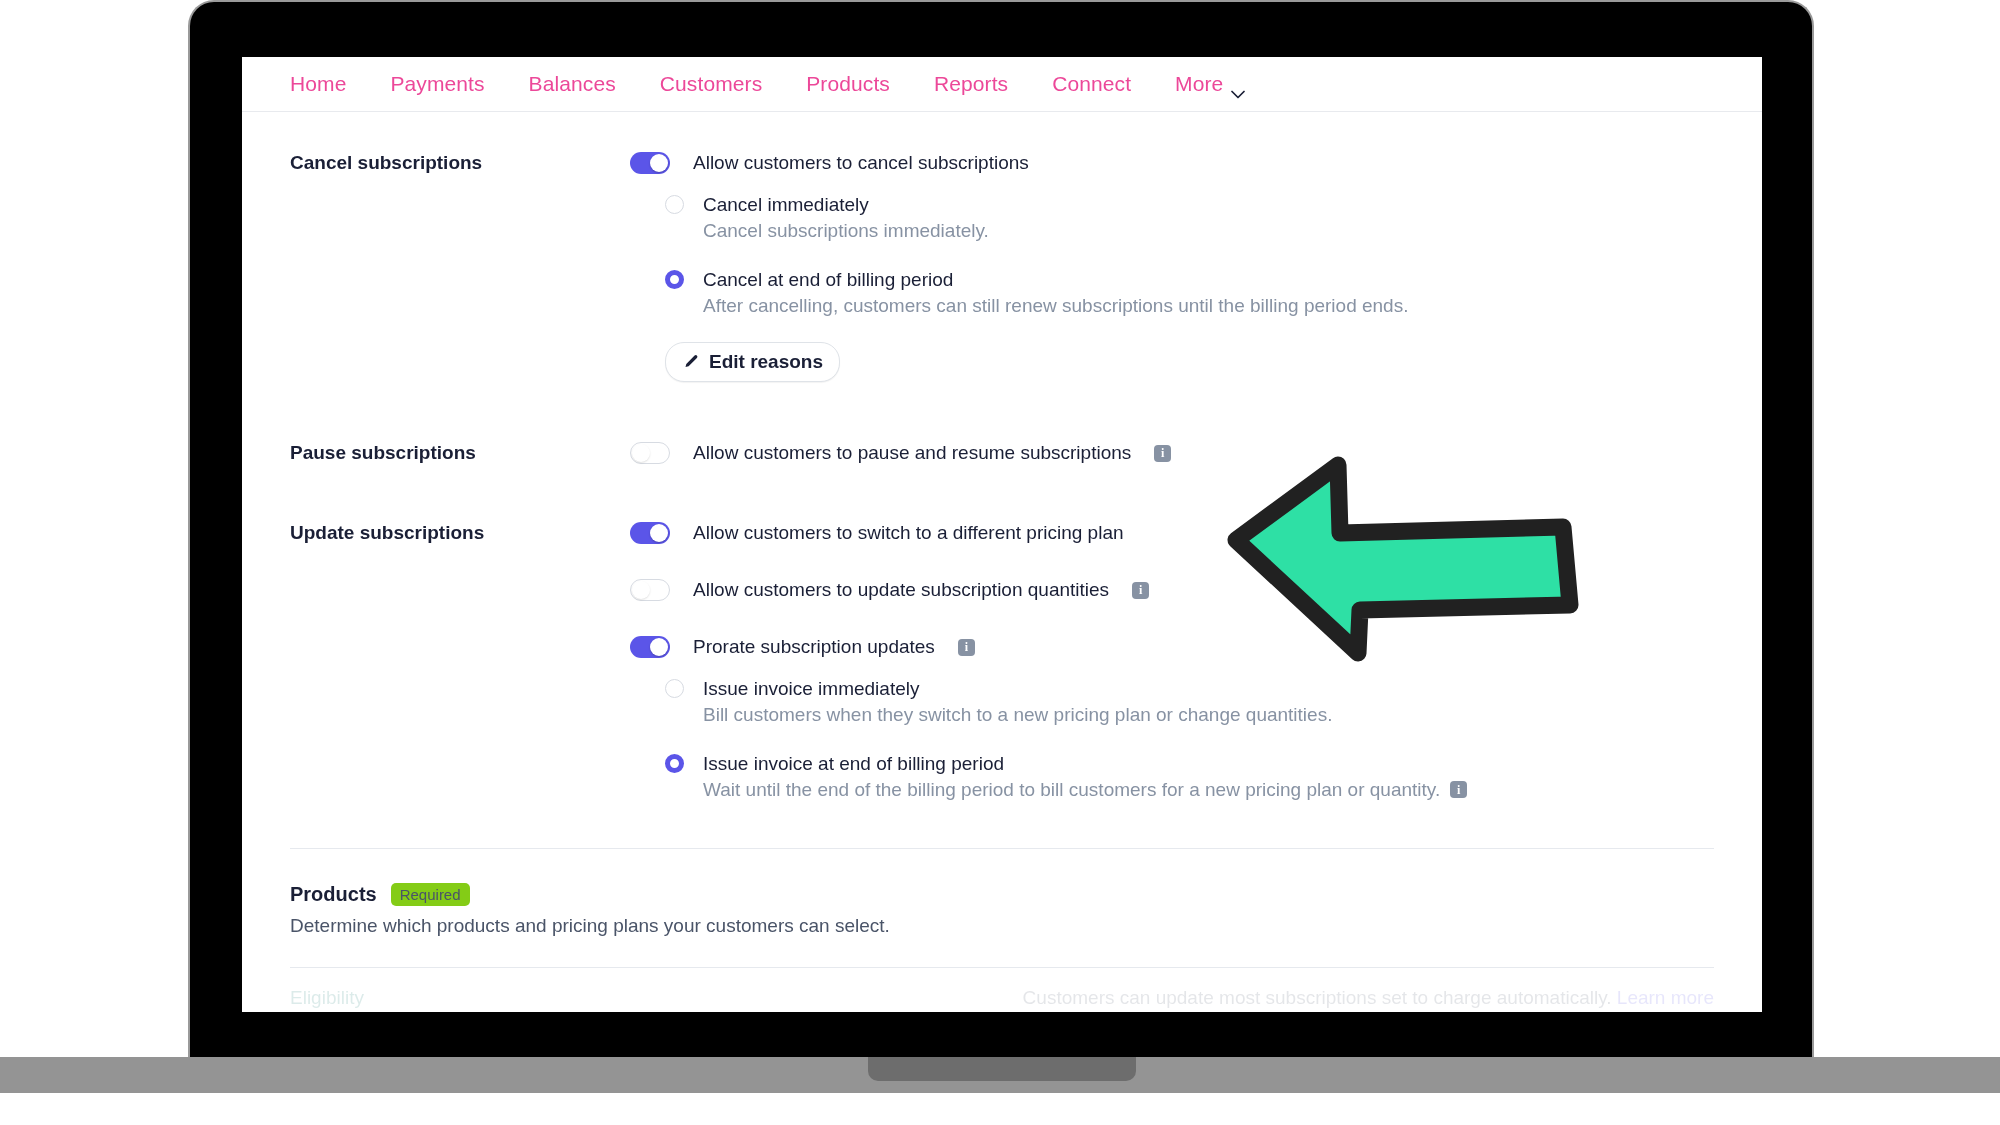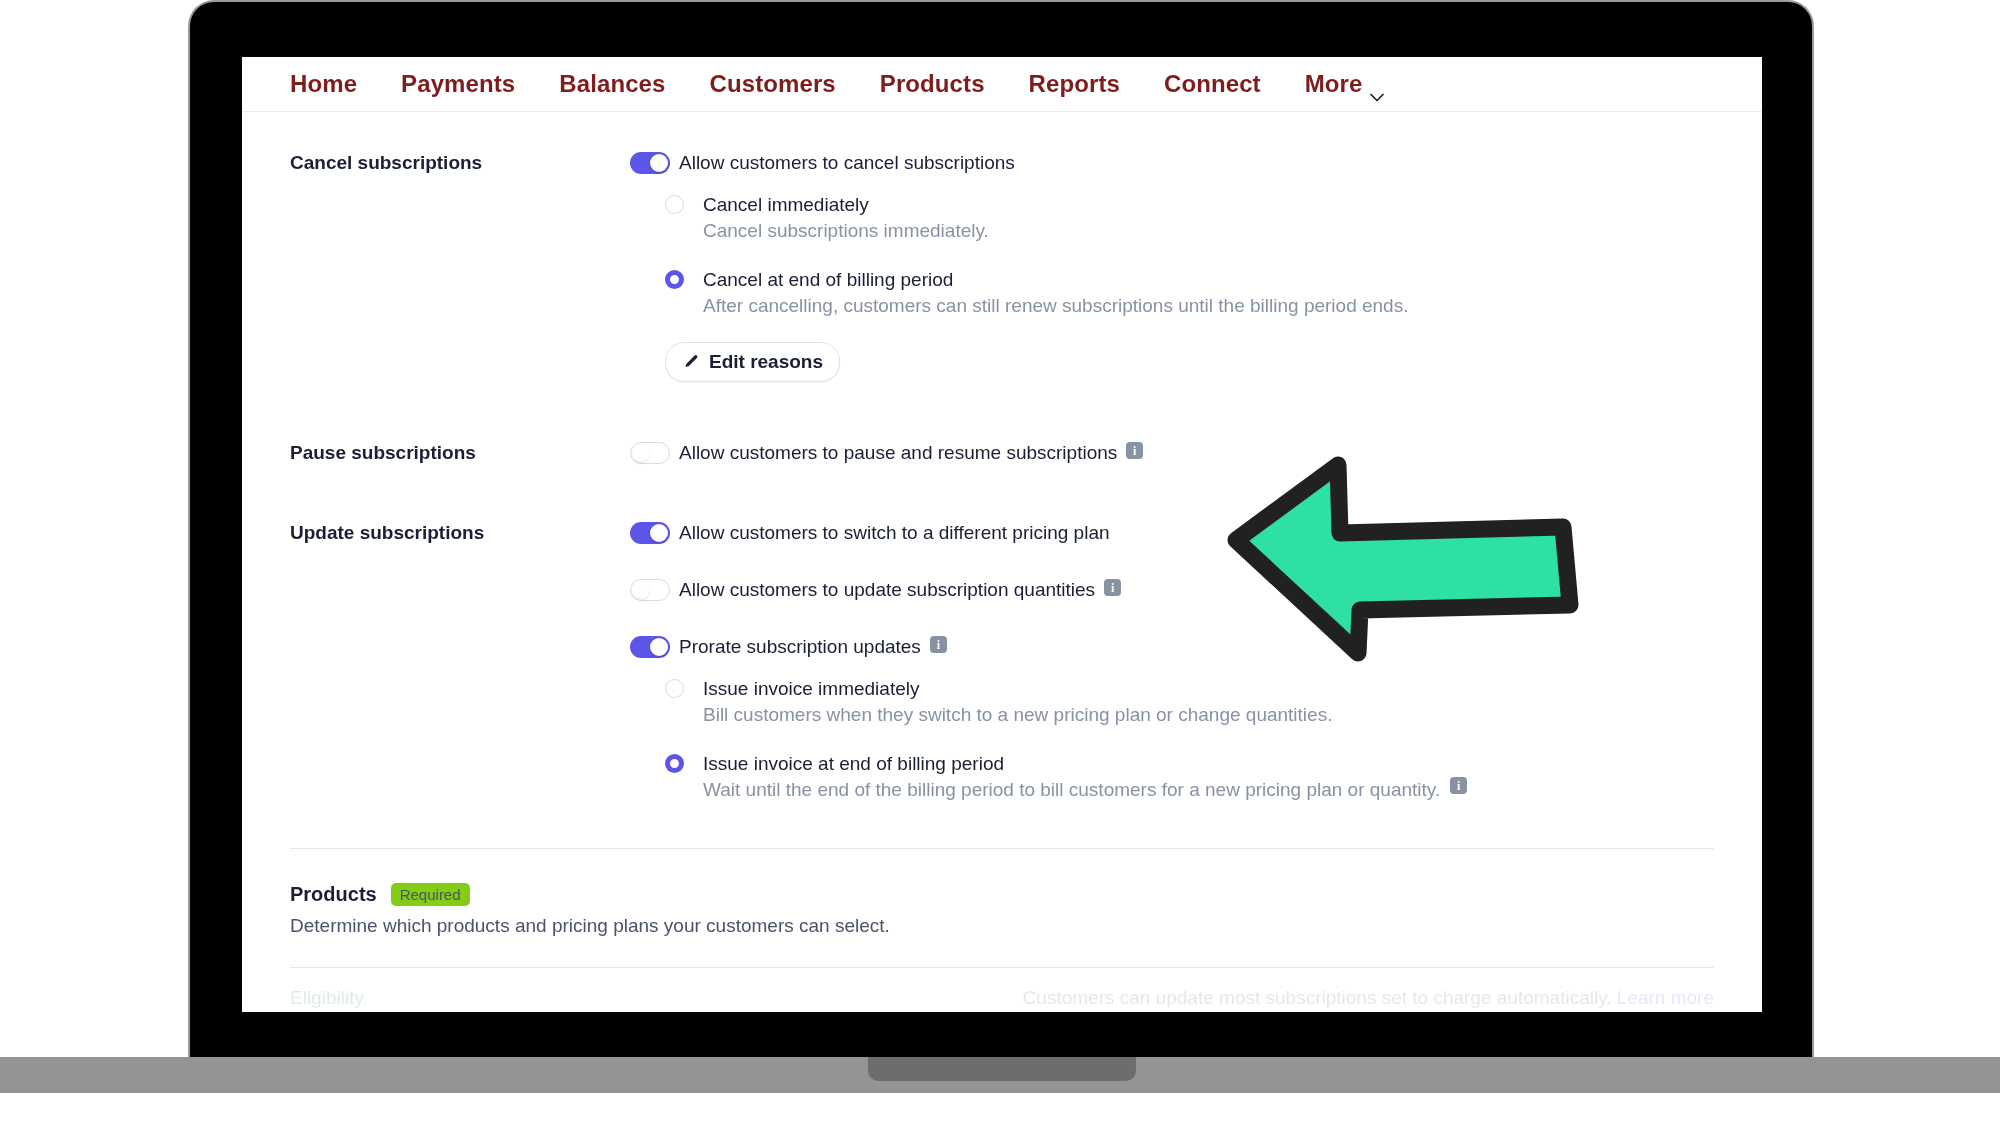--- a/index.html
+++ b/index.html
@@ -47,26 +47,25 @@
   #topnav {
     height: 55px;
     display: flex;
     align-items: center;
     padding-left: 48px;
     gap: 44px;
     border-bottom: 1px solid #e8eaee;
     background: #fff;
   }
   .navitem {
-    font-size: 24px;
-    color: #7f1d1d;
+    font-size: 21px;
+    color: #ec4899;
     white-space: nowrap;
     cursor: pointer;
     letter-spacing: .1px;
-    font-weight: bold;
   }
   .navitem.with-caret { display: flex; align-items: center; gap: 8px; }
   .caret { width: 14px; height: 9px; display: inline-block; }
 
   
   #settings-body { padding: 0 0 0 0; }
 
   .section {
     display: flex;
     padding: 0 48px;
@@ -76,21 +75,22 @@
     flex: 0 0 340px;
     font-size: 19px;
     font-weight: bold;
     color: #1a1f36;
     padding-top: 0px;
   }
   .section-content { flex: 1; }
 
   .row {
     display: flex;
-    gap: 9px;
+    align-items: center;
+    gap: 23px;
   }
   .row-label {
     font-size: 19px;
     color: #1a1f36;
     white-space: nowrap;
   }
 
   
   .toggle {
     width: 40px; height: 22px;
@@ -132,21 +132,21 @@
     font-size: 19px;
     color: #1a1f36;
     line-height: 25px;
   }
   .radio-text-desc {
     font-size: 19px;
     color: #8792a3;
     line-height: 25px;
     margin-top: 1px;
     display: flex;
-    align-items: flex-start;
+    align-items: center;
     gap: 10px;
   }
 
   
   .info-icon {
     display: inline-flex;
     align-items: center;
     justify-content: center;
     width: 17px; height: 17px;
     border-radius: 4px;

